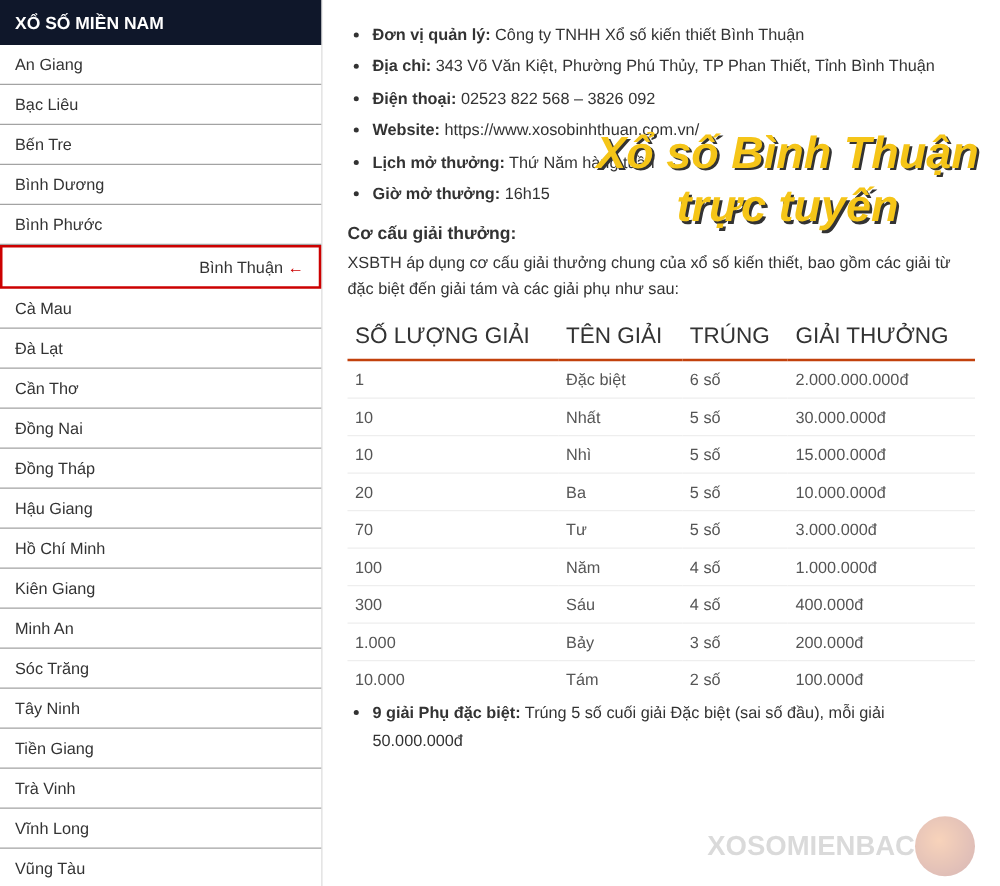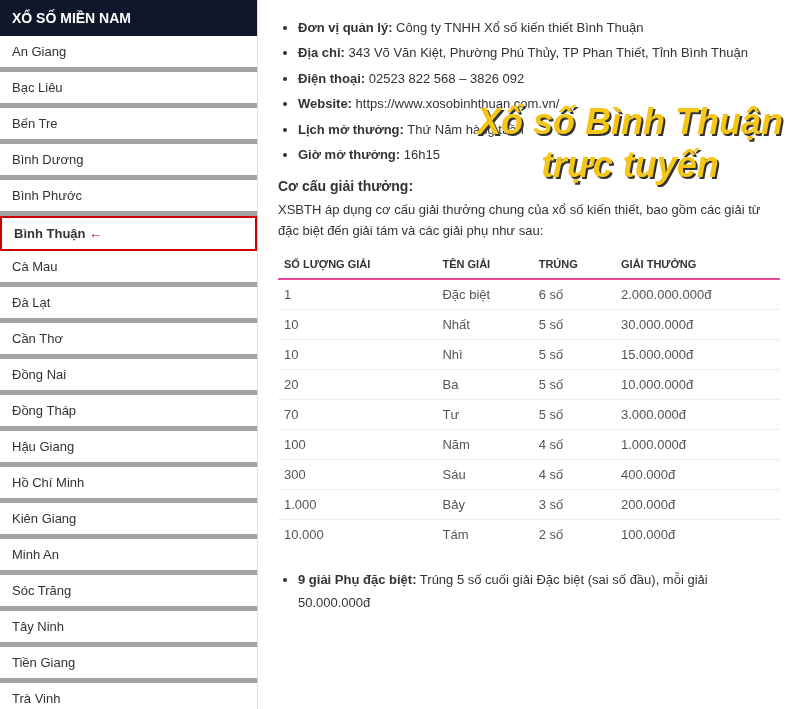--- a/index.html
+++ b/index.html
@@ -10,30 +10,31 @@
     .sidebar-header {
       background: #0f172a;
       color: #fff;
       font-weight: bold;
       font-size: 14px;
       padding: 10px 12px;
       text-transform: uppercase;
     }
     .sidebar-item {
       padding: 8px 12px;
-      border-bottom: 5px solid #a3a3a3;
+      border-bottom: 1px solid #a3a3a3;
       cursor: pointer;
       color: #333;
       font-size: 13px;
     }
     .sidebar-item.active {
       border: 2px solid #cc0000;
       color: #333;
-      font-weight: bold;
+      font-weight: normal;
       position: relative;
+      text-align: right;
     }
     .sidebar-item.active::after {
       content: ' ←';
       color: #cc0000;
       font-weight: bold;
     }
 
     
     .main-content { flex: 1; padding: 16px 20px; overflow-y: auto; position: relative; }
 
@@ -55,27 +56,27 @@
       text-align: center;
       pointer-events: none;
     }
 
     .co-cau { font-weight: bold; margin: 10px 0 6px 0; font-size: 14px; }
 
     .desc-text { font-size: 13px; line-height: 1.6; }
 
     table { border-collapse: collapse; width: 100%; margin-top: 8px; }
     thead tr { border-bottom: 1px solid #ccc; }
-    th { text-align: left; padding: 8px 6px; font-weight: bold; font-size: 11px; color: #333; border-bottom: 2px solid #ec4899; }
+    th { text-align: left; padding: 8px 6px; font-weight: normal; font-size: 18px; color: #333; border-bottom: 2px solid #c2410c; }
     td { padding: 7px 6px; font-size: 13px; color: #555; border-bottom: 1px solid #eee; }
     tr:last-child td { border-bottom: none; }
 
     .giai-phu { font-weight: bold; margin-top: 14px; font-size: 14px; }
 
-    .giai-phu-list { list-style: disc; padding-left: 20px; margin-top: 19px; line-height: 1.8; }
+    .giai-phu-list { list-style: disc; padding-left: 20px; margin-top: 0; line-height: 1.8; }
     .giai-phu-list li b { font-weight: bold; }
 
     
     .watermark {
       position: absolute;
       bottom: 10px;
       right: 20px;
       opacity: 0.3;
       font-size: 22px;
       font-weight: bold;

